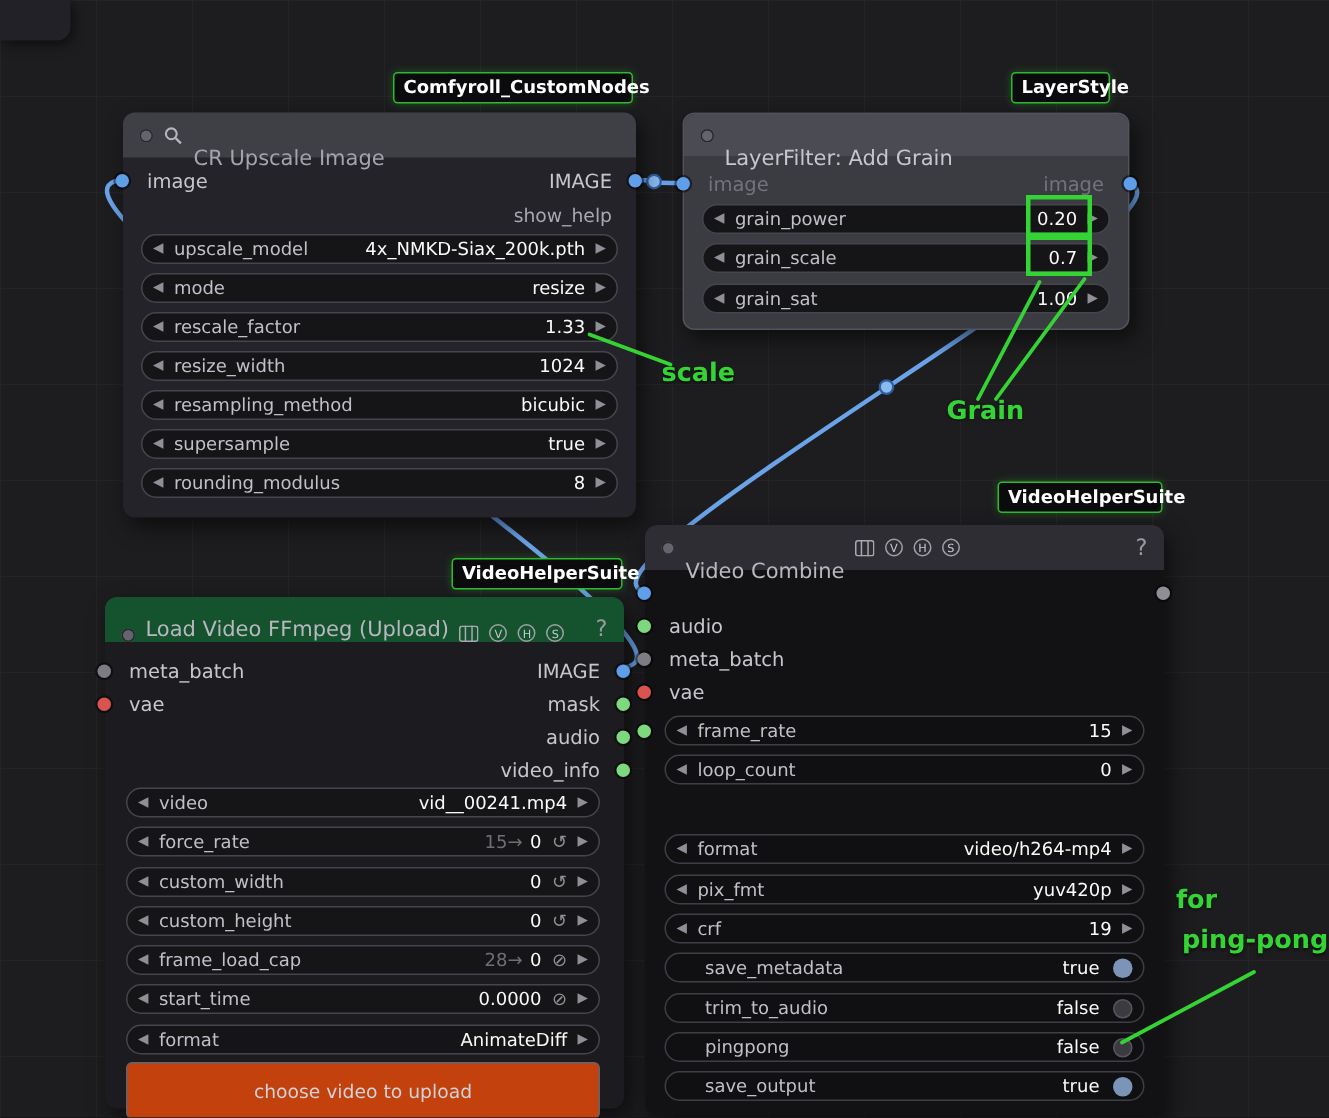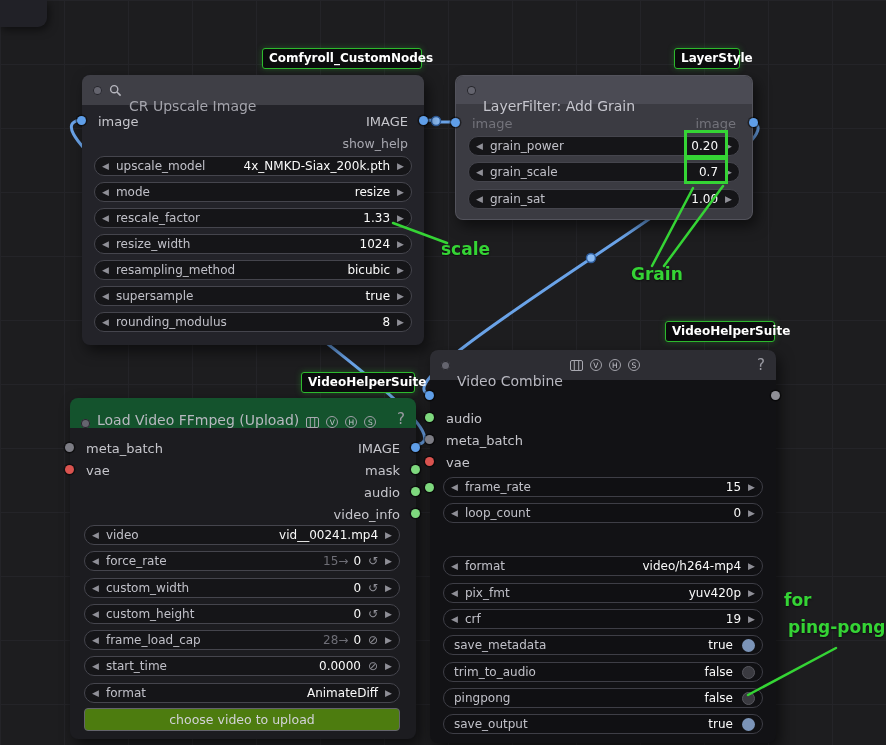--- a/index.html
+++ b/index.html
@@ -58,26 +58,26 @@
     padding:0 7px;font-size:12px;}
   .n-load .widget{left:14px;right:16px;}
   .n-combine .widget{left:13px;right:13px;background:#101013;border-color:#3e3e46;}
   .warr{color:#8f8f97;font-size:9px;flex:none;}
   .wlabel{margin-left:7px;color:#c0c0c8;white-space:nowrap;}
   .wspace{flex:1;}
   .wmuted{color:#6e6e76;margin-right:5px;white-space:nowrap;}
   .wvalue{color:#fafafa;margin-right:7px;white-space:nowrap;}
   .wsuffix{color:#8f8f97;margin-right:7px;}
   .wsmall{font-size:10.5px;}
-  .wtoggle{padding-left:10px;}
+  .wtoggle{padding-left:26px;}
   .toggle-dot{width:13px;height:13px;border-radius:50%;flex:none;margin-left:2px;}
   .toggle-dot[data-state="on"]{background:#7b94b8;}
   .toggle-dot[data-state="off"]{background:#3a3a40;border:1px solid #57575e;}
 
-  .upload-btn{position:absolute;left:14px;right:16px;top:310px;height:23px;background:#4d7c0f;
+  .upload-btn{position:absolute;left:14px;right:16px;top:310px;height:38px;background:#c2410c;
     border:1px solid #64646c;border-radius:4px;color:#d2d2d8;font-size:12.5px;
     display:flex;align-items:center;justify-content:center;}
 
   .badge{position:absolute;height:21px;line-height:19px;text-align:center;background:#0b0b0d;
     border:1px solid #2db92d;border-radius:3px;color:#fff;font-size:12px;font-weight:bold;
     box-shadow:0 0 6px rgba(45,185,45,.35);z-index:5;padding:0 6px;white-space:nowrap;}
 
   .greenbox{position:absolute;border:3px solid #35d435;z-index:6;pointer-events:none;}
   .annot-text{position:absolute;color:#35d435;font-weight:bold;font-size:17px;z-index:7;
     white-space:nowrap;text-shadow:0 1px 2px rgba(0,0,0,.6);}

